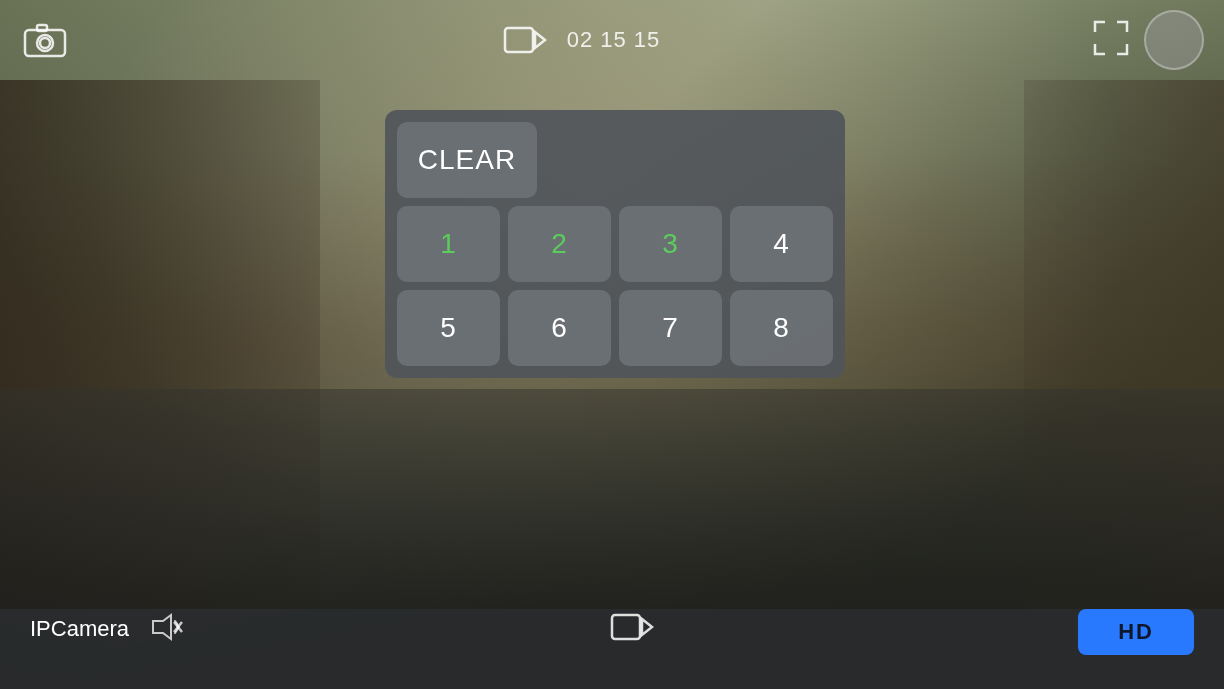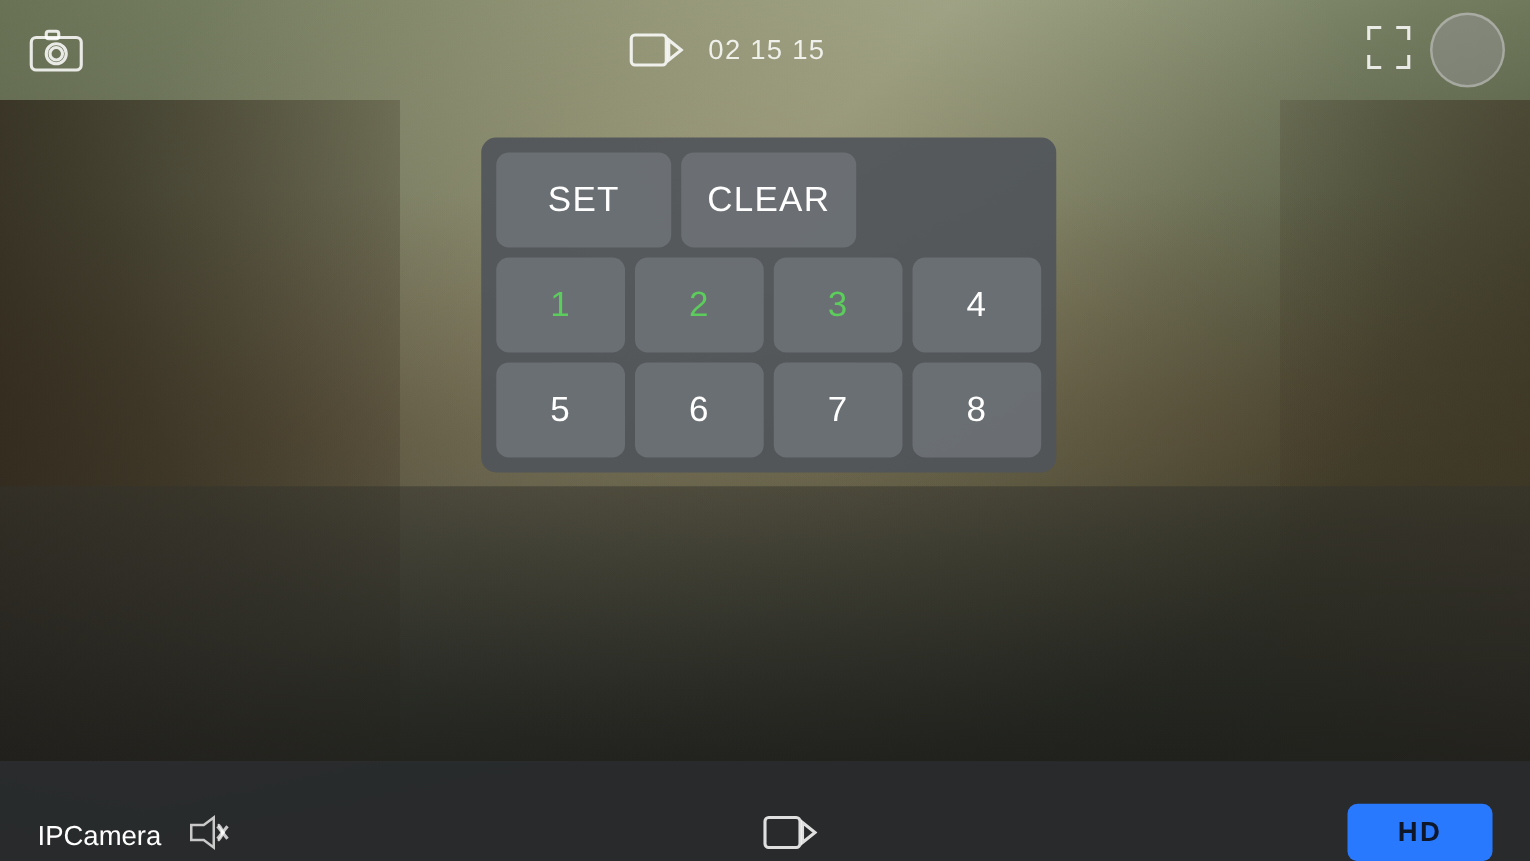--- a/index.html
+++ b/index.html
@@ -165,21 +165,21 @@
     
     .bottom-bar {
       position: absolute;
       bottom: 0;
       left: 0;
       right: 0;
       height: 80px;
       background: rgba(40,42,44,0.97);
       z-index: 10;
       display: flex;
-      align-items: flex-end;
+      align-items: flex-start;
       justify-content: space-between;
       padding: 0 30px;
     }
 
     .bottom-left {
       display: flex;
       align-items: center;
       gap: 20px;
     }
 
@@ -296,21 +296,20 @@
         <polyline points="34,24 34,34 24,34"></polyline>
         <polyline points="12,34 2,34 2,24"></polyline>
       </svg>
     </div>
     <div class="ptz-circle"></div>
   </div>
 </div>
 
 <div class="keypad-overlay">
   <div class="keypad-top-row">
-    <button class="key-btn">SET</button>
     <button class="key-btn">CLEAR</button>
   </div>
   <div class="keypad-grid">
     <button class="key-btn green">1</button>
     <button class="key-btn green">2</button>
     <button class="key-btn green">3</button>
     <button class="key-btn">4</button>
     <button class="key-btn">5</button>
     <button class="key-btn">6</button>
     <button class="key-btn">7</button>

